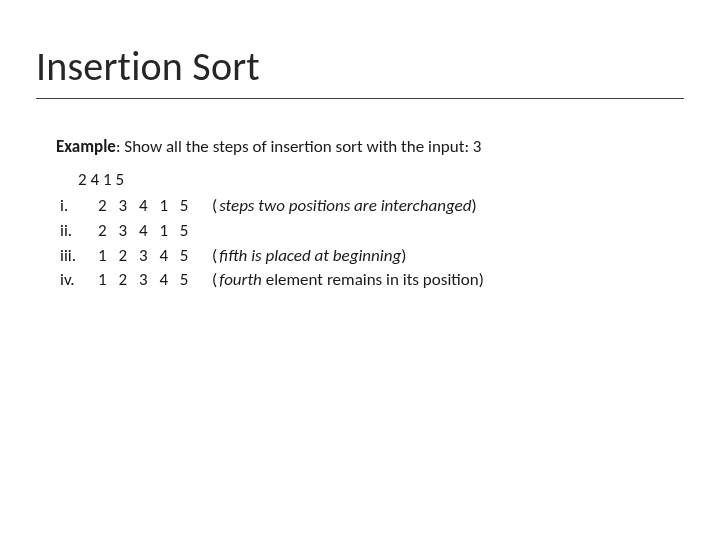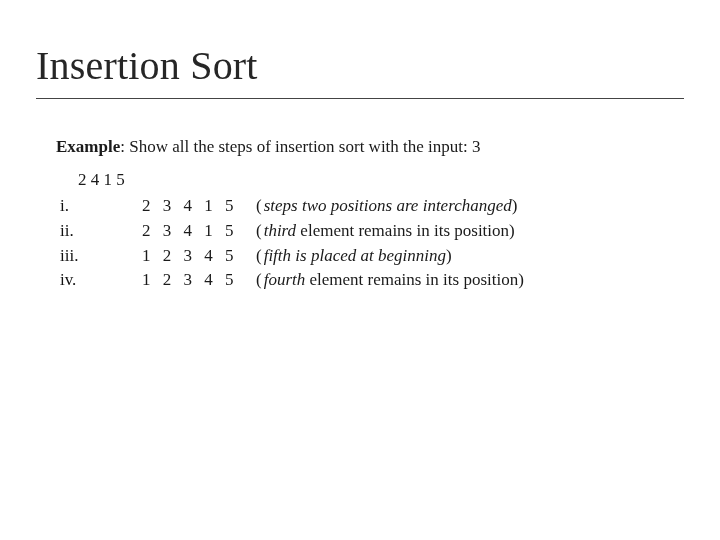--- a/index.html
+++ b/index.html
@@ -9,21 +9,20 @@
     height: 540px;
     background: #fff;
     font-family: Calibri, "Segoe UI", Arial, sans-serif;
     color: #222;
   }
   .slide {
     position: relative;
     width: 720px;
     height: 540px;
     box-sizing: border-box;
-    font-family: Liberation Serif, serif;
   }
   .title {
     position: absolute;
     left: 36px;
     top: 42px;
     font-size: 40px;
     font-weight: 400;
     color: #262626;
     letter-spacing: 0.2px;
   }
@@ -63,21 +62,20 @@
     flex: 0 0 38px;
     text-align: left;
     padding-left: 4px;
     color: #111;
   }
   .step-seq {
     width: 114px;
     flex: 0 0 114px;
     letter-spacing: 4px;
     font-variant-numeric: tabular-nums;
-    margin-left: 44px;
   }
   .note-open { padding-right: 2px; }
   .note-close { padding-left: 0; }
   .note-italic { font-style: italic; }
 </style>
 </head>
 <body>
 
 <div class="slide">
   <div class="title">Insertion Sort</div>
@@ -95,23 +93,20 @@
         <span class="step-num">i.</span>
         <span class="step-seq">2 3 4 1 5</span>
         <span>
           <span class="note-open">(</span><span class="note-italic">steps two positions are interchanged</span><span class="note-close">)</span>
         </span>
       </div>
 
       <div class="step-row">
         <span class="step-num">ii.</span>
         <span class="step-seq">2 3 4 1 5</span>
-        <span>
-          <span class="note-open">(</span><span class="note-italic">third</span><span> element remains in its position</span><span class="note-close">)</span>
-        </span>
       </div>
 
       <div class="step-row">
         <span class="step-num">iii.</span>
         <span class="step-seq">1 2 3 4 5</span>
         <span>
           <span class="note-open">(</span><span class="note-italic">fifth is placed at beginning</span><span class="note-close">)</span>
         </span>
       </div>
 

